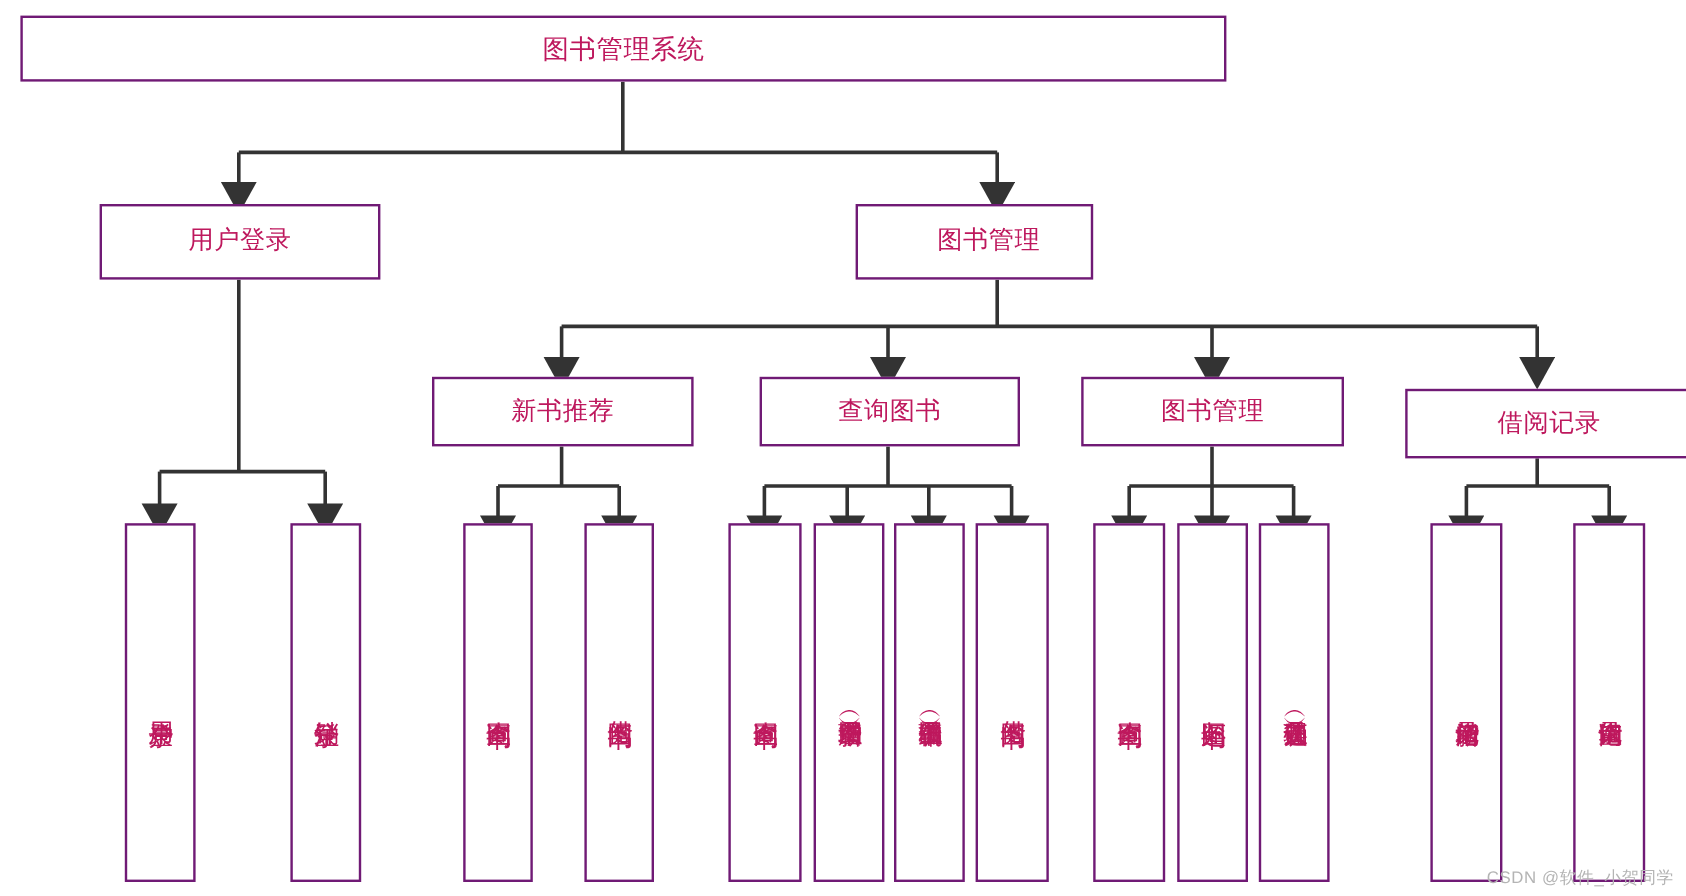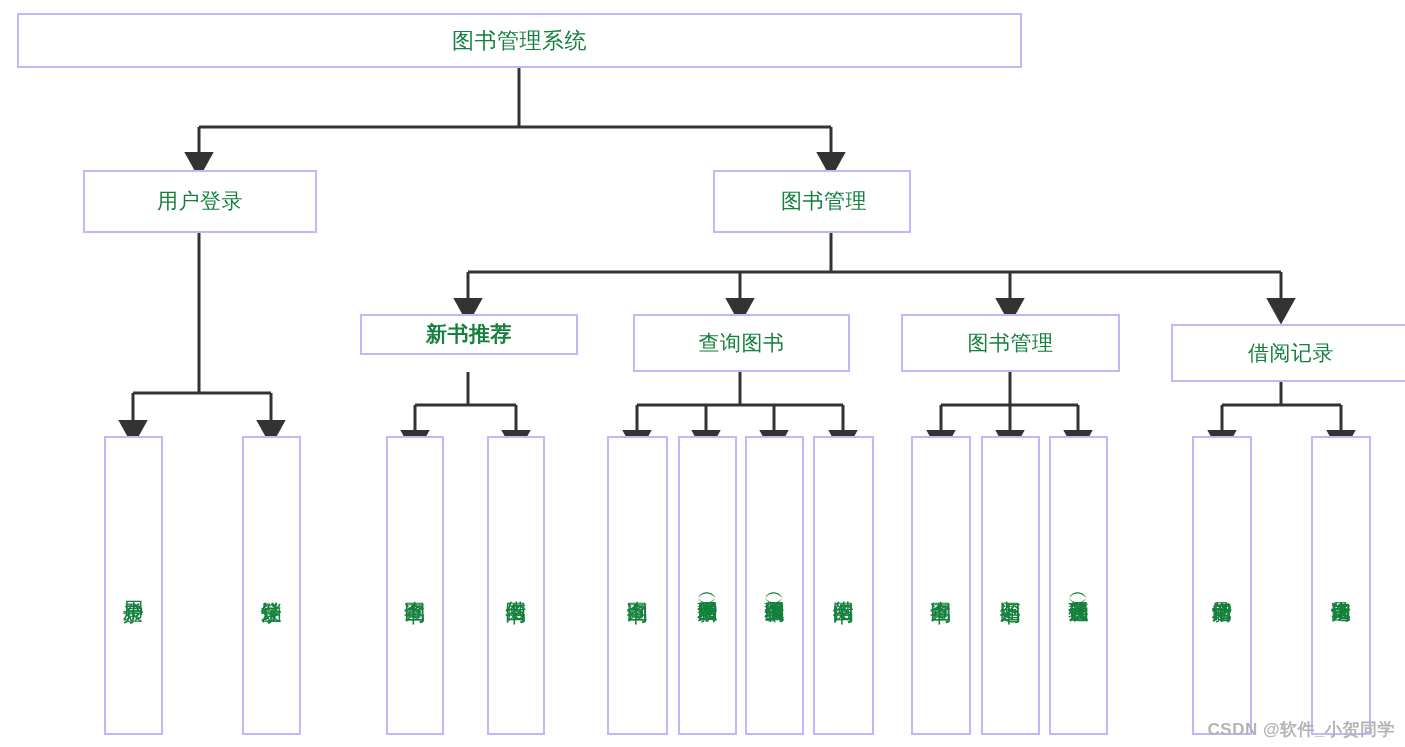--- a/index.html
+++ b/index.html
@@ -21,26 +21,26 @@
     position: absolute;
     left: 0;
     top: 0;
     width: 1405px;
     height: 747px;
     pointer-events: none;
   }
   .node {
     position: absolute;
     box-sizing: border-box;
-    border: 2px solid #c4b5fd;
+    border: 2px solid #701a75;
     background: #ffffff;
     display: flex;
     align-items: center;
     justify-content: center;
-    color: #15803d;
+    color: #be185d;
   }
   .node .label {
     font-size: 21px;
     line-height: 1.25;
     letter-spacing: 0.5px;
     white-space: nowrap;
   }
   .node.root .label { font-size: 22px; }
   .node.level2 .label { font-size: 21px; }
   .node.level3 .label { font-size: 21px; }
@@ -59,25 +59,24 @@
   }
   .node.leaf.tall .label {
     font-size: 20px;
     line-height: 1.05;
     letter-spacing: 0px;
   }
   .watermark {
     position: absolute;
     right: 10px;
     bottom: 6px;
-    font-size: 17px;
+    font-size: 14px;
     color: #b4b4b4;
     white-space: nowrap;
     letter-spacing: 0.5px;
-    font-weight: bold;
   }
 </style>
 </head>
 <body>
 
 <div id="canvas">
 
   <svg class="connectors" viewBox="0 0 1405 747">
     <defs>
       <marker id="arrow" markerWidth="12" markerHeight="12" refX="1.5" refY="5" orient="auto" markerUnits="strokeWidth">
@@ -133,21 +132,21 @@
   </div>
 
   <div class="node level2" style="left:83px; top:170px; width:234px; height:63px;">
     <span class="label">用户登录</span>
   </div>
 
   <div class="node level2" style="left:713px; top:170px; width:198px; height:63px;padding-left:24px;">
     <span class="label">图书管理</span>
   </div>
 
-  <div class="node level3" style="left:360px; top:314px; width:218px; height:41px;font-weight:bold;">
+  <div class="node level3" style="left:360px; top:314px; width:218px; height:58px;">
     <span class="label">新书推荐</span>
   </div>
 
   <div class="node level3" style="left:633px; top:314px; width:217px; height:58px;">
     <span class="label">查询图书</span>
   </div>
 
   <div class="node level3" style="left:901px; top:314px; width:219px; height:58px;">
     <span class="label">图书管理</span>
   </div>

